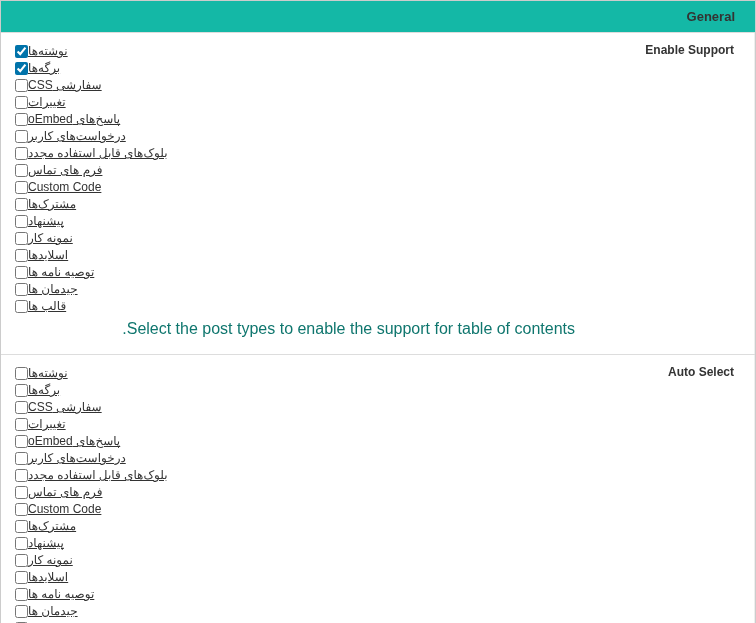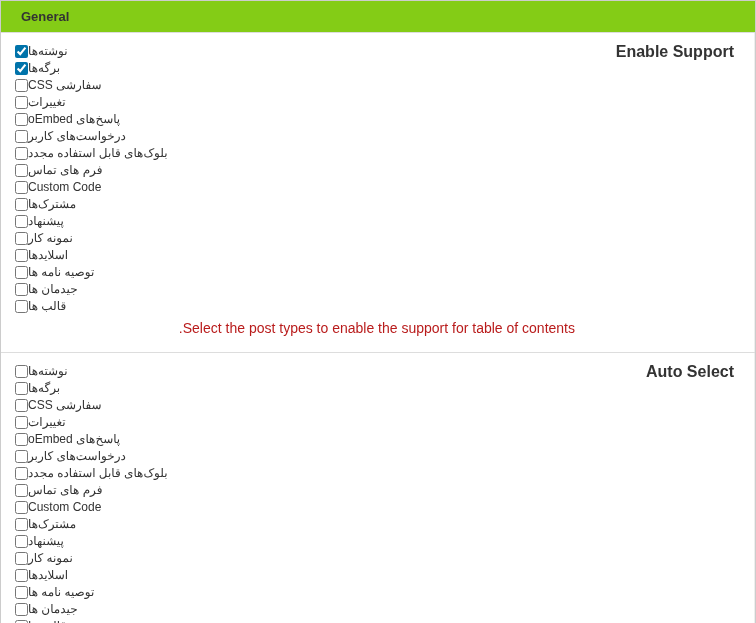--- a/index.html
+++ b/index.html
@@ -22,55 +22,56 @@
       align-items: center;
       justify-content: flex-end;
       margin: 3px 0;
       direction: rtl;
     }
     .checkbox-row label {
       margin-right: 4px;
       font-size: 12px;
       color: #333;
       cursor: pointer;
+      text-decoration: underline;
     }
     .checkbox-row input[type="checkbox"] {
       cursor: pointer;
       margin-left: 4px;
     }
     .hint-text {
-      font-size: 14px;
-      color: #b91c1c;
+      font-size: 16px;
+      color: #0f766e;
       text-align: right;
       direction: rtl;
       padding: 4px 10px 8px 0;
     }
     .checked-blue {
       accent-color: #0073aa;
     }
     .general-header {
-      text-align: left;
+      text-align: right;
       padding: 8px 20px;
-      background: #84cc16;
+      background: #14b8a6;
       border-bottom: 1px solid #ddd;
       font-size: 13px;
       font-weight: bold;
       color: #333;
     }
     .main-layout {
       display: flex;
       width: 100%;
       border-bottom: 1px solid #ddd;
     }
     .left-label {
       width: 160px;
       min-width: 160px;
       padding: 10px 20px 10px 10px;
       font-weight: bold;
-      font-size: 16px;
+      font-size: 12px;
       text-align: right;
       border-right: 1px solid #eee;
     }
     .right-content {
       flex: 1;
       padding: 8px 10px;
     }
   </style>
 </head>
 <body>

